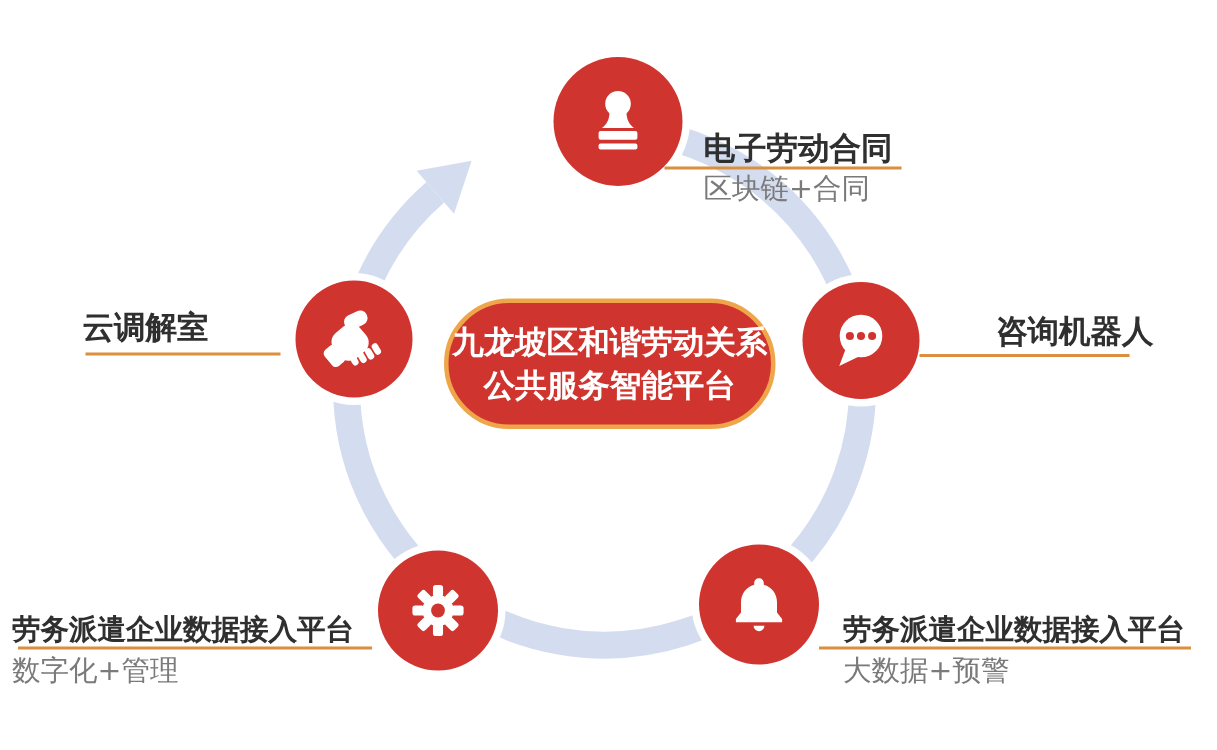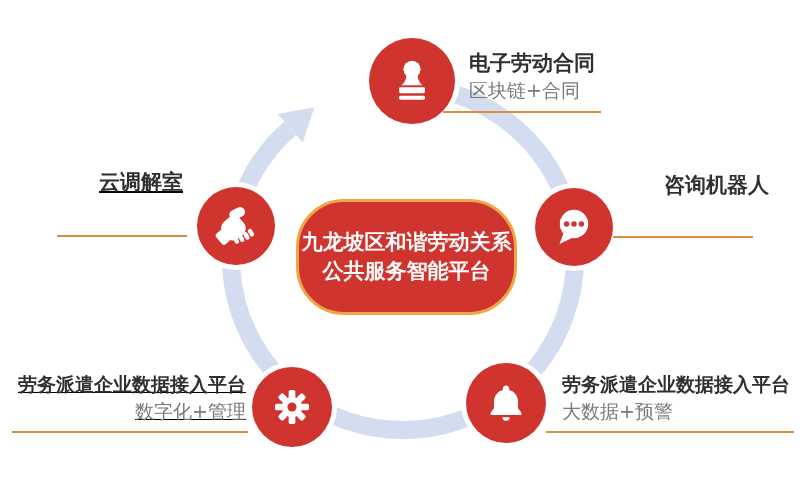--- a/index.html
+++ b/index.html
@@ -14,41 +14,41 @@
     position:absolute; background:#d0342f; border-radius:50%;
     box-shadow:0 0 0 5px #ffffff; display:flex; align-items:center; justify-content:center;
     z-index:3;
   }
   .b-contract  { left:369px; top:38px;  width:86px; height:86px; }
   .b-robot     { left:535px; top:188px; width:78px; height:78px; }
   .b-warning   { left:466px; top:363px; width:80px; height:80px; }
   .b-data      { left:252px; top:367px; width:80px; height:80px; }
   .b-mediation { left:197px; top:187px; width:78px; height:78px; }
 
-  .label { position:absolute; z-index:4; }
+  .label { position:absolute; z-index:4;margin-top:36px; }
   .t { font-size:21px; font-weight:bold; color:#2f2f2f; line-height:28px; white-space:nowrap; }
   .t-sm { font-size:19px; }
   .s { font-size:19px; font-weight:normal; color:#7a7a7a; line-height:27px; white-space:nowrap; }
-  .align-right { text-align:right;text-decoration:underline; }
+  .align-right { text-align:left; }
 
   .l-contract  { left:469px; top:49px; }
   .l-robot     { left:664px; top:171px; }
   .l-warning   { left:562px; top:370px; }
   .l-data      { left:8px;   top:370px; width:238px; }
   .l-mediation { left:55px;  top:168px; width:128px; }
 
   .rule { position:absolute; height:2px; background:#da8f3f; z-index:4; }
   .r-contract  { left:443px; top:111px; width:158px; }
   .r-robot     { left:613px; top:236px; width:140px; }
   .r-warning   { left:546px; top:431px; width:248px; }
   .r-data      { left:12px;  top:431px; width:236px; }
   .r-mediation { left:57px;  top:235px; width:130px; }
 
   .center-pill {
-    position:absolute; left:296px; top:199px; width:221px; height:116px;
+    position:absolute; left:296px; top:199px; width:221px; height:87px;
     background:#d0342f; border:3px solid #efa64a; border-radius:48px;
     display:flex; flex-direction:column; align-items:center; justify-content:center;
     z-index:5;
   }
   .center-pill .cl {
     color:#ffffff; font-weight:bold; font-size:21px; line-height:29px;
     text-align:center; white-space:nowrap;
   }
 </style>
 </head>

